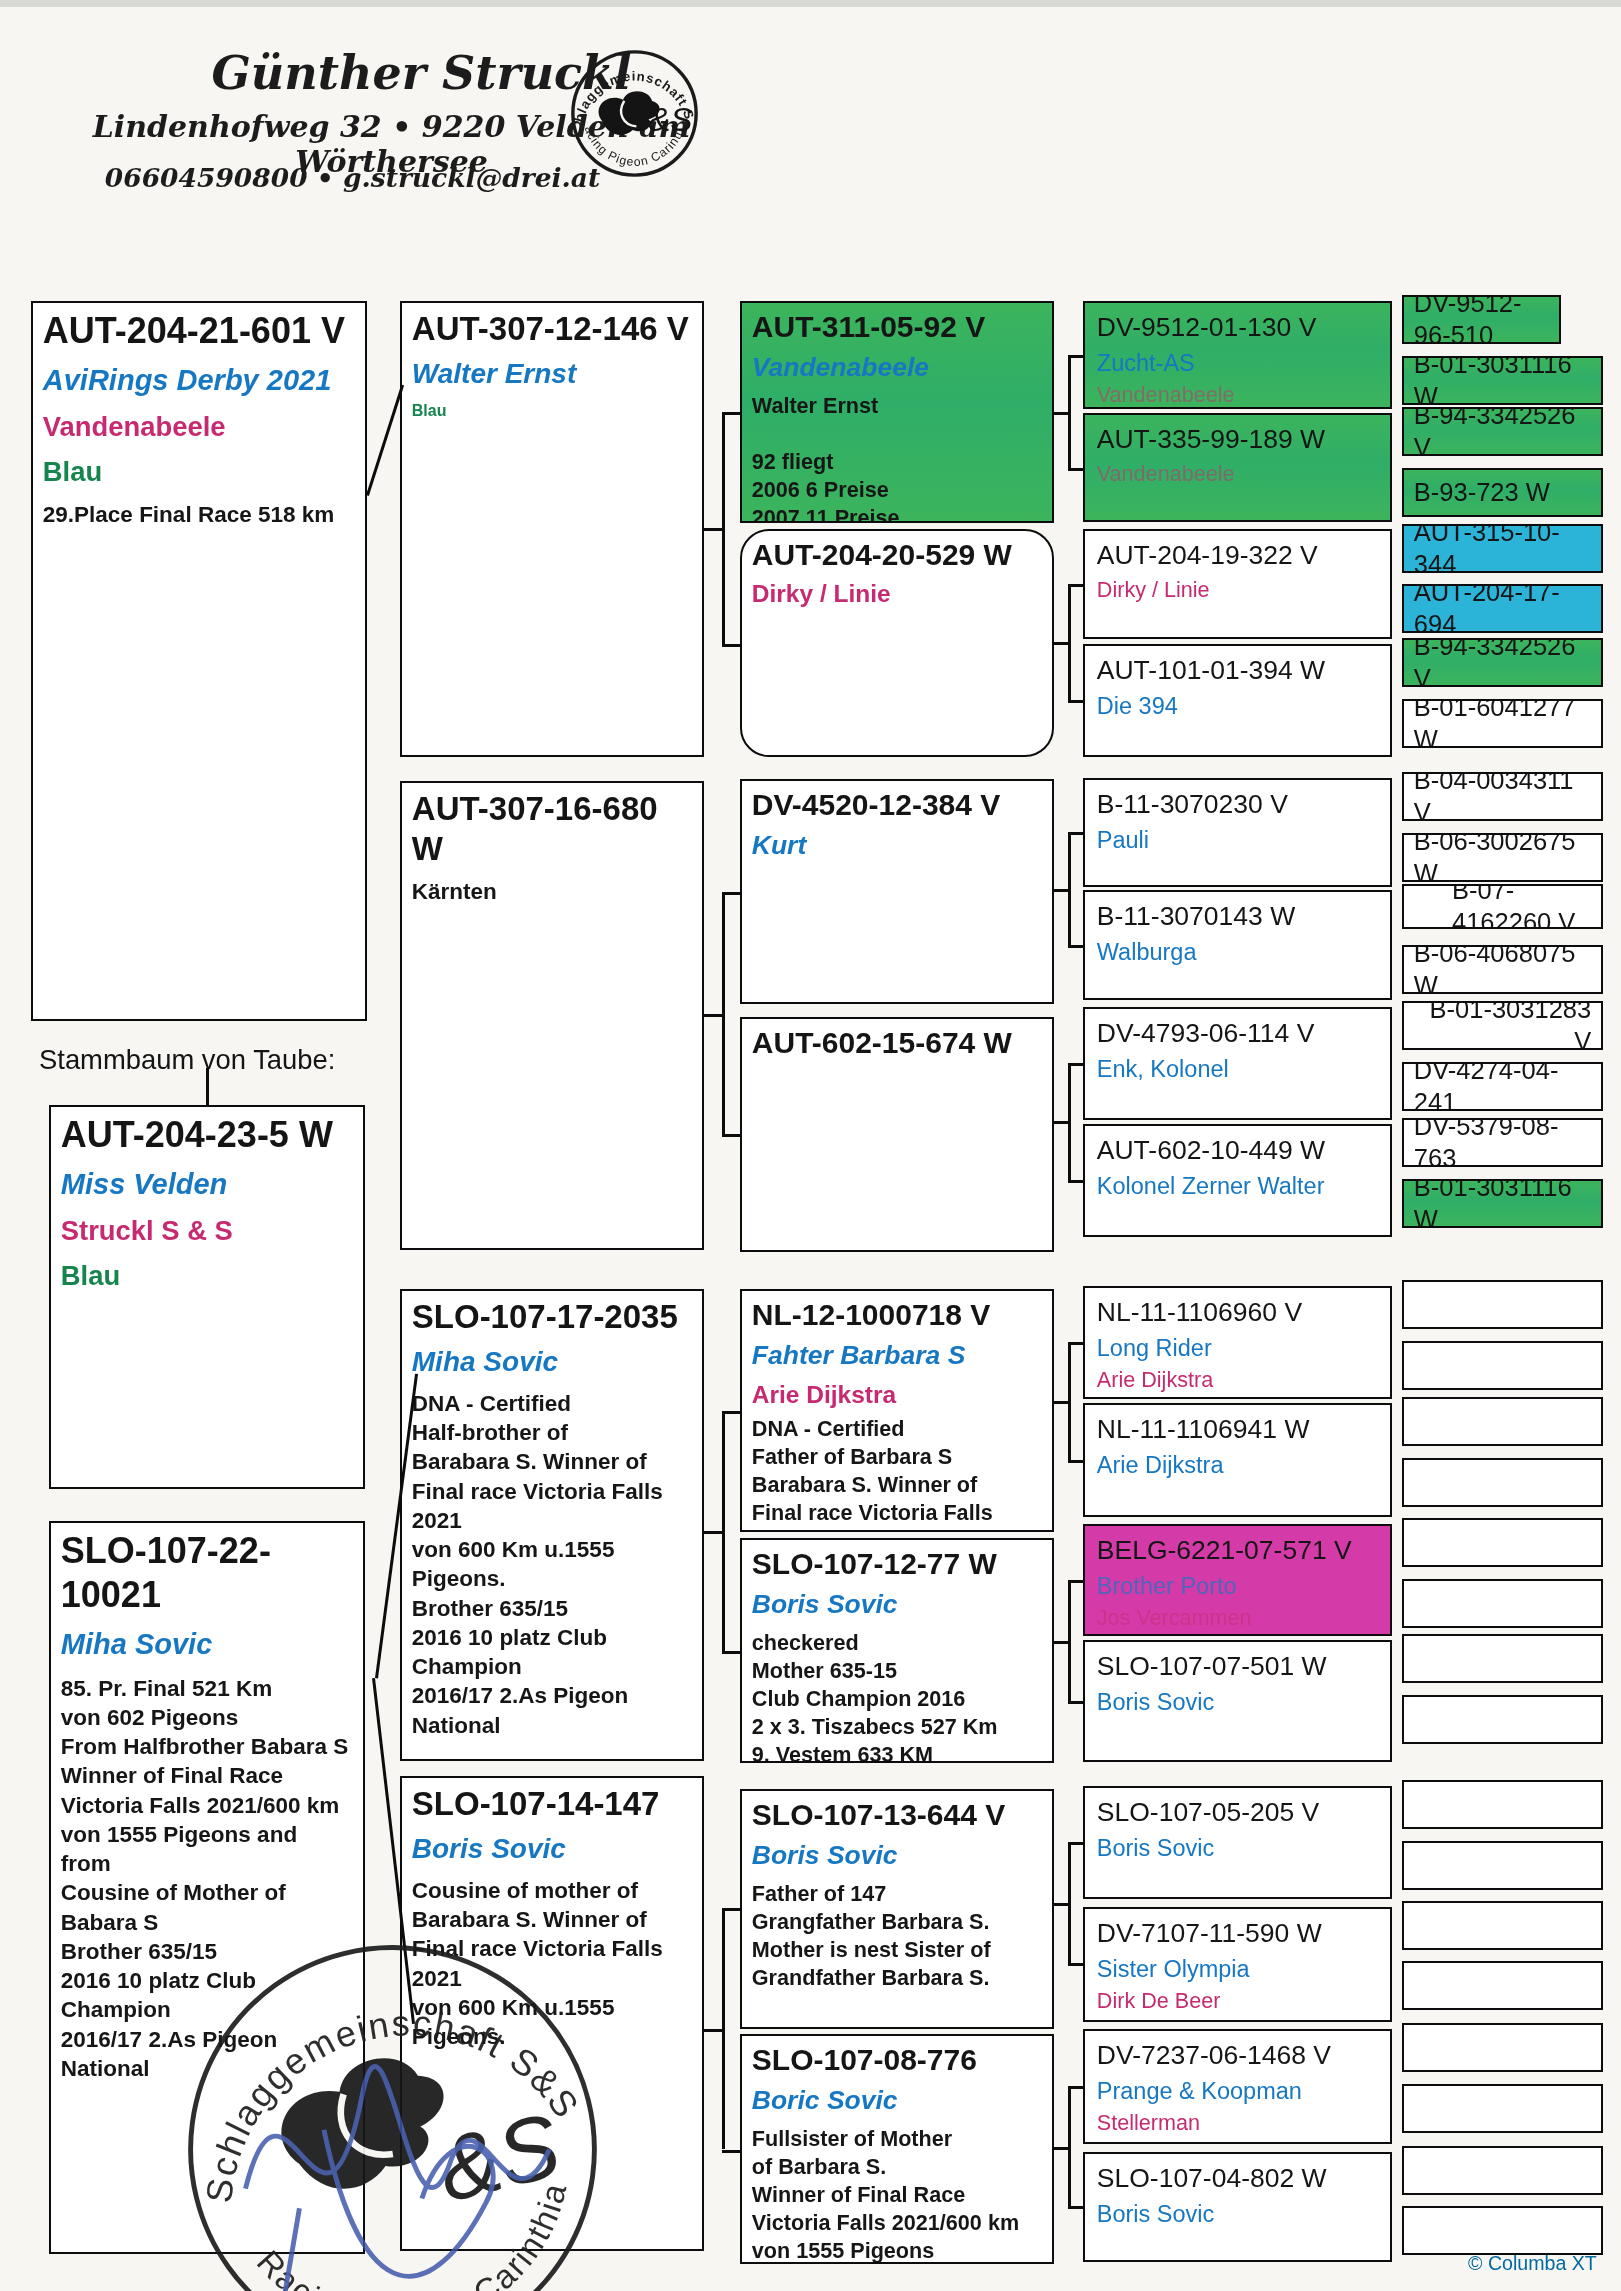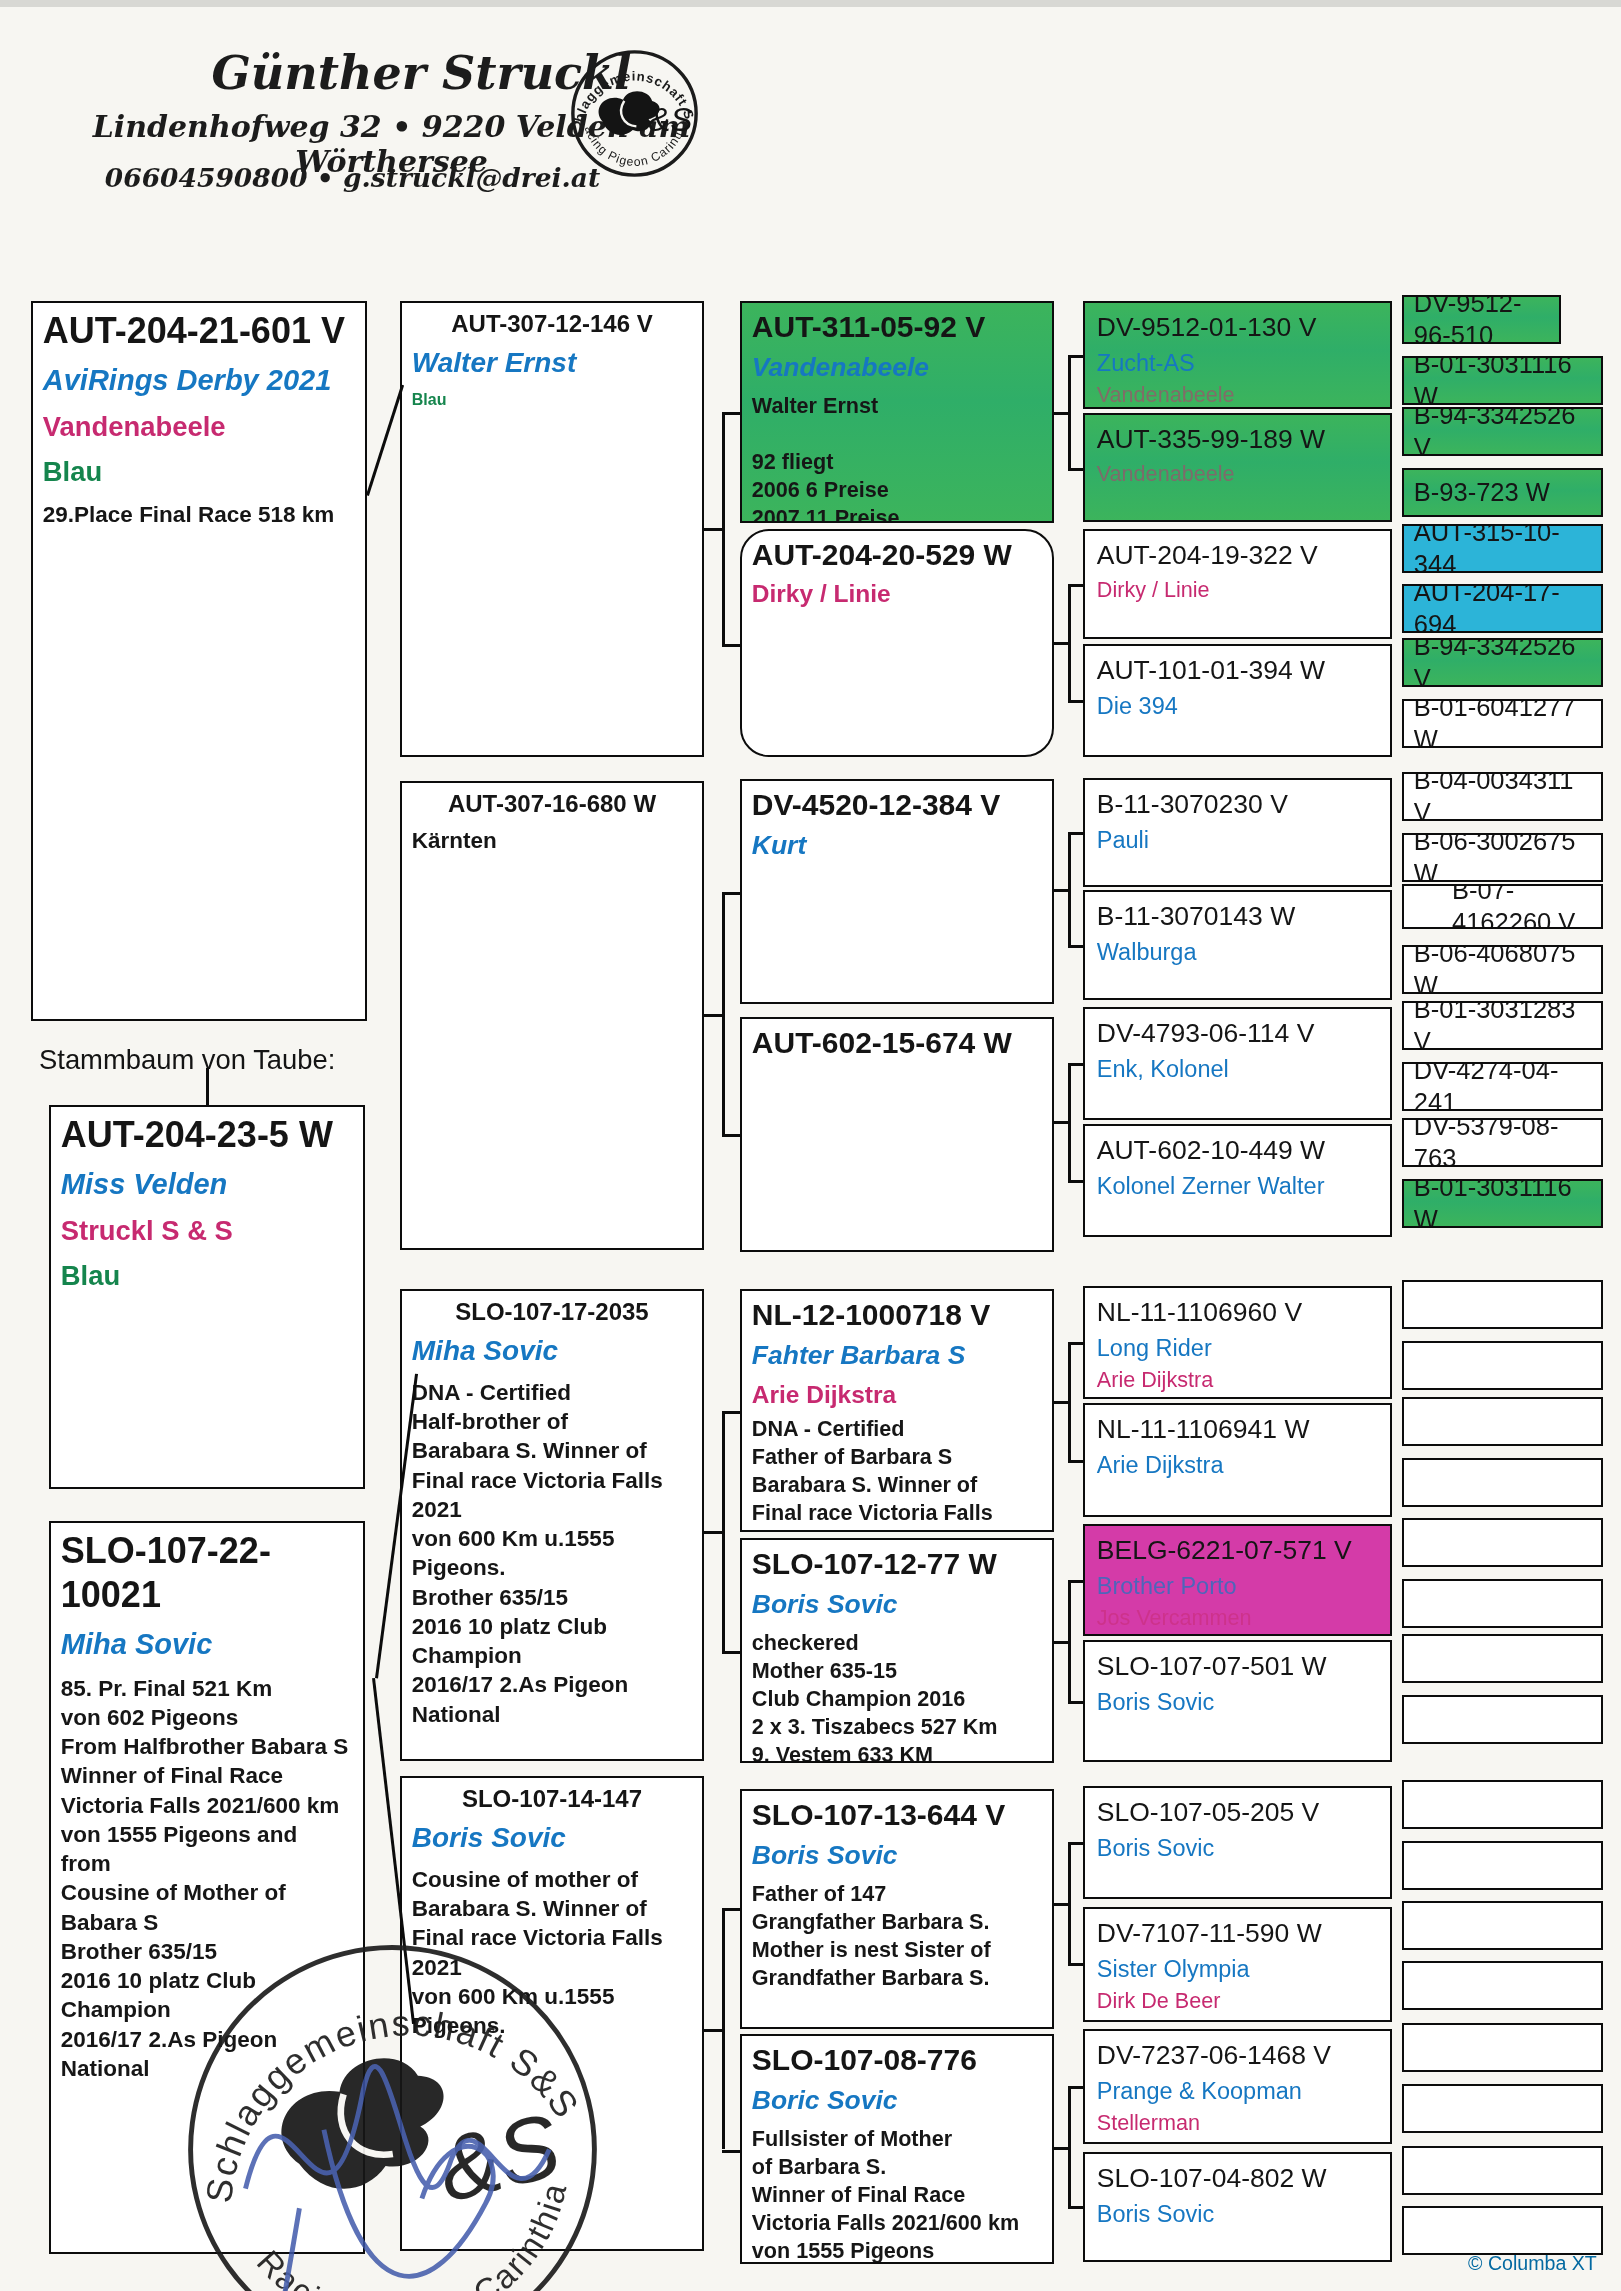--- a/index.html
+++ b/index.html
@@ -22,21 +22,21 @@
   .colorline{font-weight:bold;color:#15854d;}
   .note{font-weight:bold;color:#161616;}
   .faded{opacity:.5;}
   .dim{opacity:.7;}
   
   .col1 .ring{font-size:36px;margin-bottom:9.8px;}
   .col1 .pname{font-size:29px;margin-bottom:11.8px;}
   .col1 .breeder{font-size:27.4px;margin-bottom:11.8px;}
   .col1 .colorline{font-size:27.4px;margin-bottom:11.8px;}
   .col1 .note{font-size:22.5px;line-height:1.3;}
-  .col2 .ring{font-size:24px;margin-bottom:7.8px;text-align:center;}
+  .col2 .ring{font-size:33px;margin-bottom:7.8px;}
   .col2 .pname{font-size:28px;margin-bottom:9.8px;}
   .col2 .note{font-size:22.5px;line-height:1.3;}
   .col3 .ring{font-size:30px;margin-bottom:5.9px;}
   .col3 .pname{font-size:26.5px;margin-bottom:7.8px;}
   .col3 .breeder{font-size:24.5px;margin-bottom:5.9px;}
   .col3 .note{font-size:21.6px;line-height:1.3;}
   .col4 .ring{font-size:26.5px;font-weight:normal;margin-bottom:5.9px;}
   .col4 .pname{font-size:23.5px;font-style:normal;font-weight:normal;margin-bottom:3.9px;}
   .col4 .breeder{font-size:21.6px;font-weight:normal;}
   .col4.pbox{padding:7.8px 11.8px;border-width:2px;}
@@ -332,21 +332,21 @@
       </div>
       <div class="pbox col5" style="left: 1402px; top: 826px; width: 201px; height: 49px;">
         <div class="ring">B-06-3002675 W</div>
       </div>
       <div class="pbox col5" style="left: 1402px; top: 877px; width: 201px; height: 45px; padding-left: 48px;">
         <div class="ring">B-07-4162260 V</div>
       </div>
       <div class="pbox col5" style="left: 1402px; top: 938px; width: 201px; height: 49px;">
         <div class="ring">B-06-4068075 W</div>
       </div>
-      <div class="pbox col5" style="left: 1402px; top: 994px; width: 201px; height: 49px;">
+      <div class="pbox col5" style="left: 1402px; top: 994px; width: 201px; height: 49px; text-align: right;">
         <div class="ring">B-01-3031283 V</div>
       </div>
       <div class="pbox col5" style="left: 1402px; top: 1055px; width: 201px; height: 49px;">
         <div class="ring">DV-4274-04-241</div>
       </div>
       <div class="pbox col5" style="left: 1402px; top: 1111px; width: 201px; height: 49px;">
         <div class="ring">DV-5379-08-763</div>
       </div>
       <div class="pbox col5 bg-green" style="left: 1402px; top: 1172px; width: 201px; height: 49px;">
         <div class="ring">B-01-3031116 W</div>

